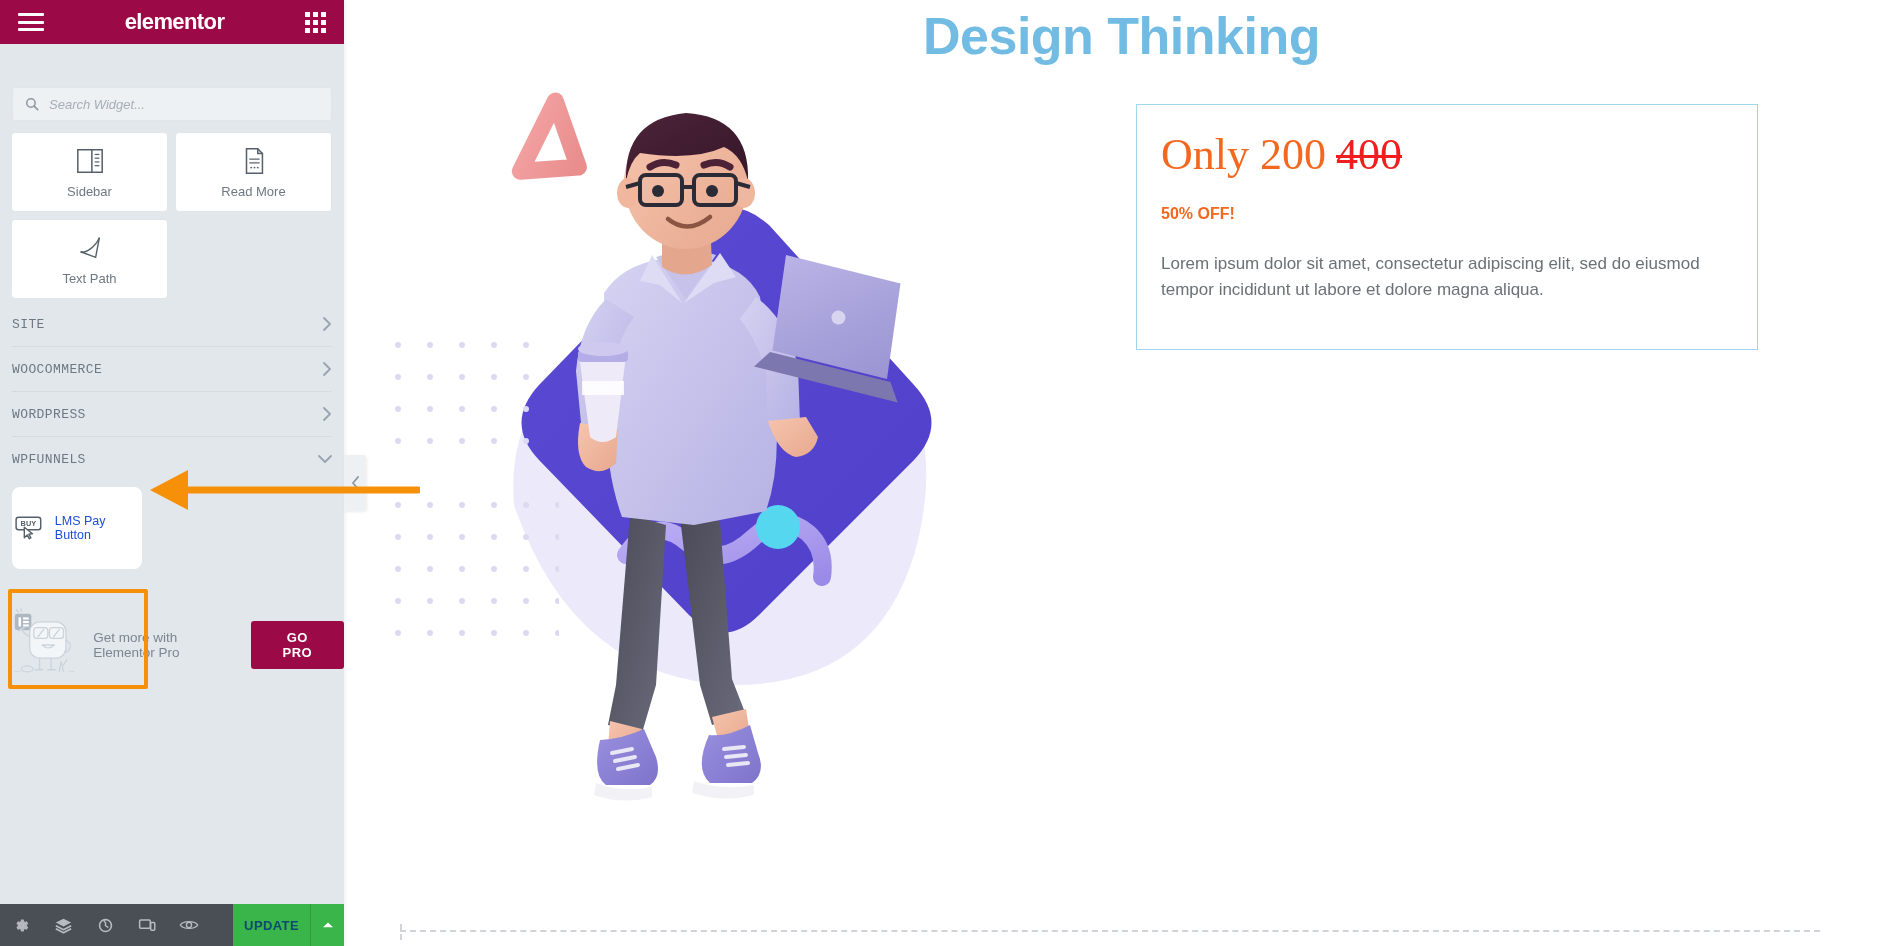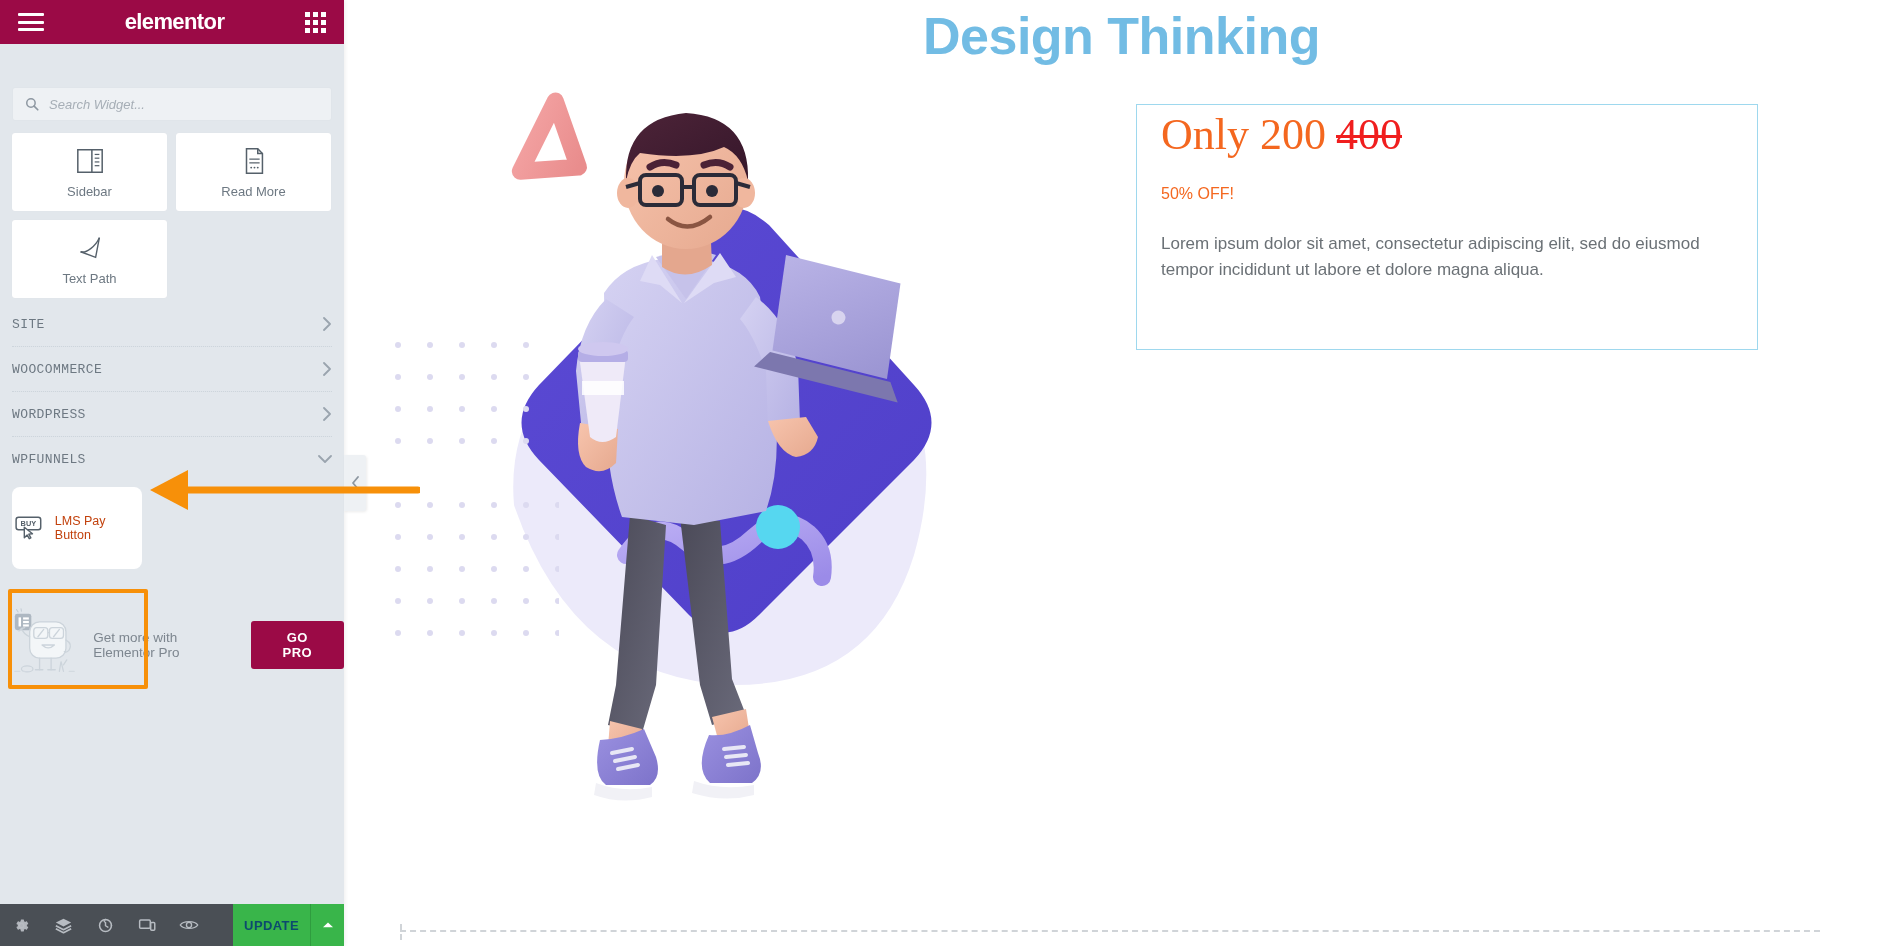--- a/index.html
+++ b/index.html
@@ -70,21 +70,21 @@
     width: 140px; height: 100px;
     border: 4px solid #f79009; border-radius: 2px; z-index: 5;
     pointer-events: none;
   }
   .wp-widget-wrap { padding: 6px 12px 4px 12px; }
   .wp-card {
     width: 130px; height: 82px; background: #fff; border-radius: 8px;
     display: flex; flex-direction: row; align-items: center; justify-content: flex-start;
     gap: 10px; cursor: pointer;
   }
-  .wp-card .wlabel { font-size: 12.5px; color: #c2410c; }
+  .wp-card .wlabel { font-size: 12.5px; color: #1d4ed8; }
 
   
   .promo { margin-top: 26px; display: flex; flex-direction: row; align-items: center; gap: 14px; }
   .promo-text { font-size: 13.5px; color: #7d868f; }
   .gopro {
     background: #9b0a46; color: #fff; border: none; border-radius: 3px;
     font-family: "Liberation Sans", sans-serif;
     font-size: 13px; font-weight: bold; letter-spacing: .5px;
     padding: 9px 24px; cursor: pointer;
   }
@@ -130,26 +130,26 @@
     text-align: center; font-size: 52px; font-weight: bold;
     color: #72bce4; letter-spacing: -.5px;
   }
 
   .illus { position: absolute; left: 50px; top: 85px; width: 640px; height: 760px; }
 
   .price-box {
     position: absolute; left: 792px; top: 104px;
     width: 622px; height: 246px;
     border: 1px solid #9ed8ee; background: #fff;
-    padding: 8px 24px;
+    padding: 28px 24px;
   }
   .price-line { font-family: "Liberation Serif", serif; font-size: 44px; line-height: 1; }
   .price-now { color: #f4671f; }
   .price-old { color: #f01e1e; text-decoration: line-through; text-decoration-thickness: 3px; margin-left: 10px; }
-  .off-line { margin-top: 28px; font-size: 16px; font-weight: normal; color: #f4671f; }
+  .off-line { margin-top: 28px; font-size: 16px; font-weight: bold; color: #f4671f; }
   .lorem { margin-top: 28px; font-size: 17px; line-height: 1.55; color: #6b7176; }
 
   .section-dash {
     position: absolute; left: 56px; top: 930px; width: 1420px;
     border-top: 2px dashed #d0d4d8;
   }
   .section-dash-left {
     position: absolute; left: 56px; top: 924px; height: 16px;
     border-left: 2px dashed #d0d4d8;
   }

